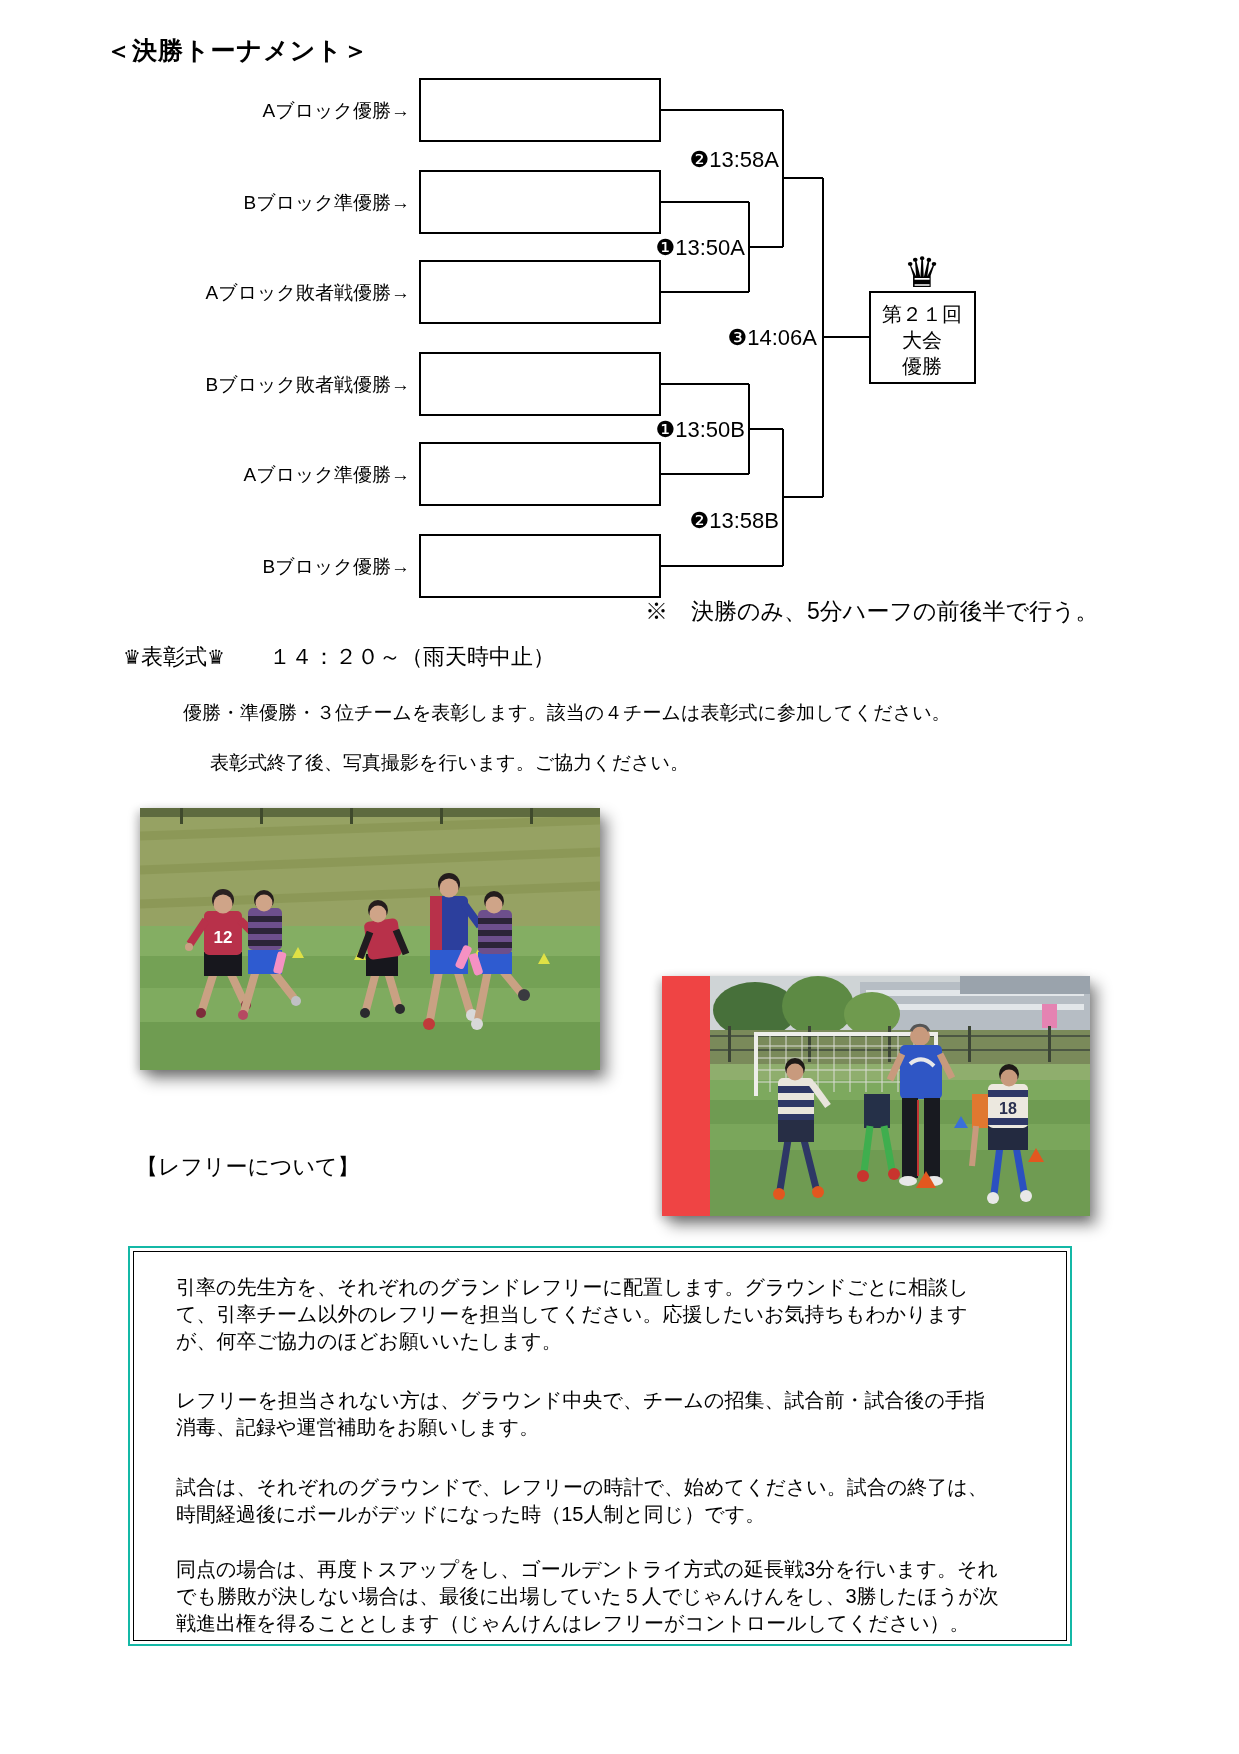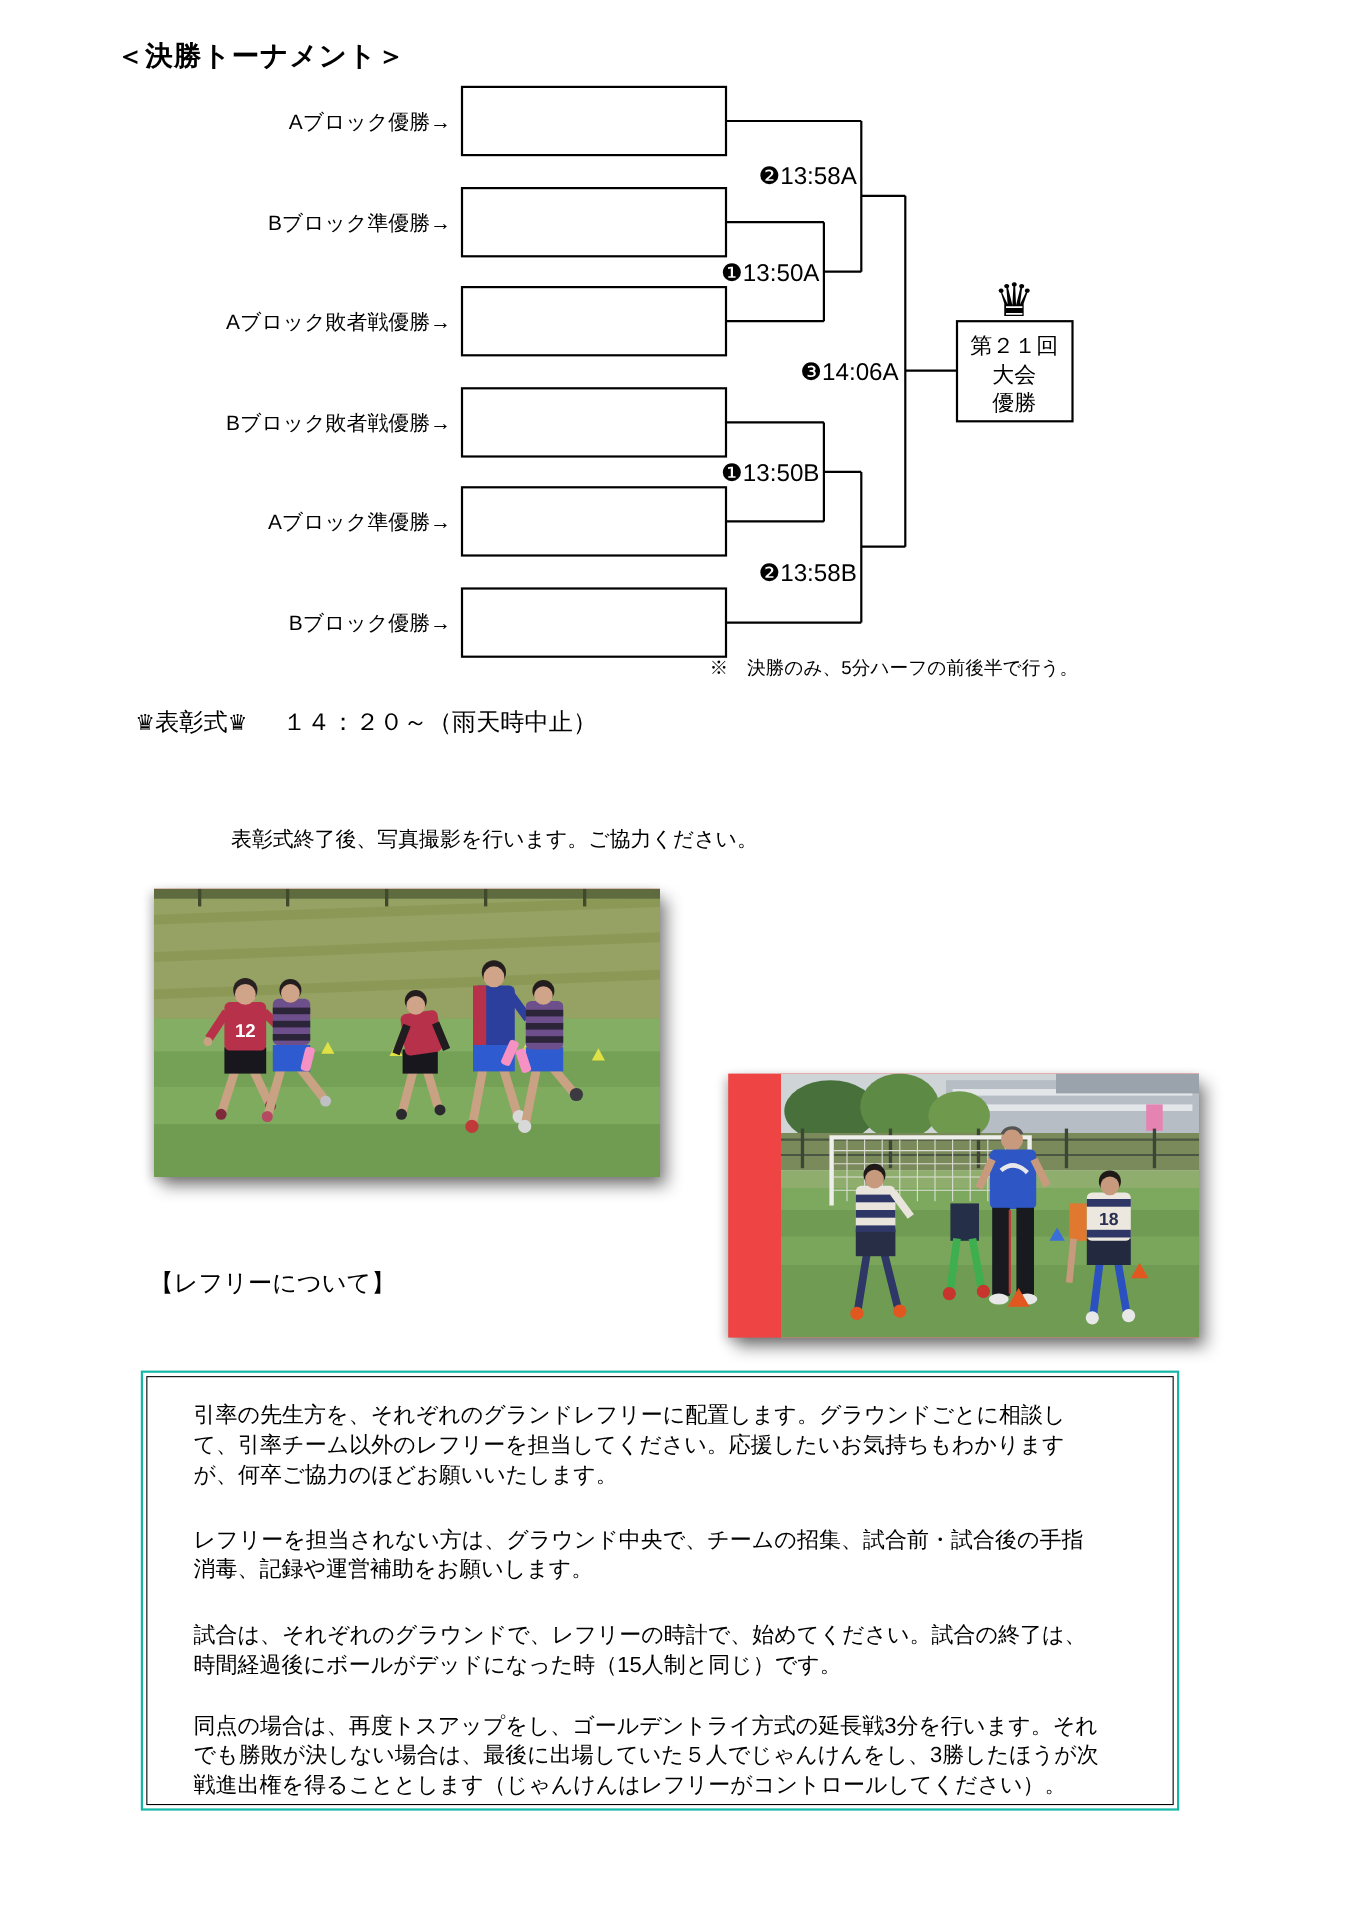--- a/index.html
+++ b/index.html
@@ -1,24 +1,24 @@
 <!DOCTYPE html>
 <html><head>
 <meta charset="utf-8">
 <style>
   html,body{margin:0;padding:0;background:#ffffff;}
   body{width:1239px;height:1754px;font-family:"Liberation Sans",sans-serif;color:#000;}
   .page{position:relative;width:1239px;height:1666px;background:#fff;overflow:hidden;}
   .abs{position:absolute;}
   .doc-title{left:106px;top:34px;font-size:25px;font-weight:bold;letter-spacing:1px;}
   svg text{font-family:"Liberation Sans",sans-serif;}
-  .bracket-note{left:645px;top:596px;font-size:17px;text-align:center;}
+  .bracket-note{left:645px;top:596px;font-size:23px;text-align:center;}
   .award-heading{left:123px;top:642px;font-size:22px;}
   .award-heading .crown{font-size:20px;}
-  .award-heading .sched{margin-left:32px;}
+  .award-heading .sched{margin-left:44px;}
   .award-line1{left:183px;top:700px;font-size:19px;}
   .award-line2{left:183px;top:750px;font-size:19px;margin-left:27px;}
   .photo{background:#ef4444;box-shadow:7px 9px 14px rgba(0,0,0,.45), -3px 3px 9px rgba(0,0,0,.22);}
   .photo svg{display:block;}
   .photo1{left:140px;top:808px;width:460px;height:262px;}
   .photo2{left:662px;top:976px;width:380px;height:240px;padding-left:48px;}
   .ref-heading{left:136px;top:1152px;font-size:22px;}
   .ref-box{left:128px;top:1246px;width:944px;height:400px;border:2px solid #14b8a6;box-sizing:border-box;}
   .ref-box-inner{position:absolute;left:3px;top:3px;right:3px;bottom:3px;border:1px solid #000;
     padding:22px 52px 0 42px;box-sizing:border-box;}
@@ -63,20 +63,21 @@
     <text x="922" y="321" font-size="20" text-anchor="middle">第２１回</text>
     <text x="922" y="347" font-size="20" text-anchor="middle">大会</text>
     <text x="922" y="373" font-size="20" text-anchor="middle">優勝</text>
   </svg>
 
   <div class="abs bracket-note">※　決勝のみ、5分ハーフの前後半で行う。</div>
 
   <div class="abs award-heading">
     <span class="crown">♛</span><span>表彰式</span><span class="crown">♛</span><span class="sched">１４：２０～（雨天時中止）</span>
   </div>
+  <div class="abs award-line1">優勝・準優勝・３位チームを表彰します。該当の４チームは表彰式に参加してください。</div>
   <div class="abs award-line2">表彰式終了後、写真撮影を行います。ご協力ください。</div>
 
   <div class="abs photo photo1">
     <svg width="460" height="262" viewBox="0 0 460 262">
       <rect width="460" height="262" fill="#7aa45c"></rect>
       <rect width="460" height="118" fill="#96a263"></rect>
       <path d="M0 28 L460 12 M0 62 L460 44 M0 96 L460 78" stroke="#85914e" stroke-width="9" opacity="0.55"></path>
       <rect width="460" height="9" fill="#5e6b3f"></rect>
       <g fill="#3f4a2c">
           <rect x="40" y="0" width="3" height="16"></rect>

